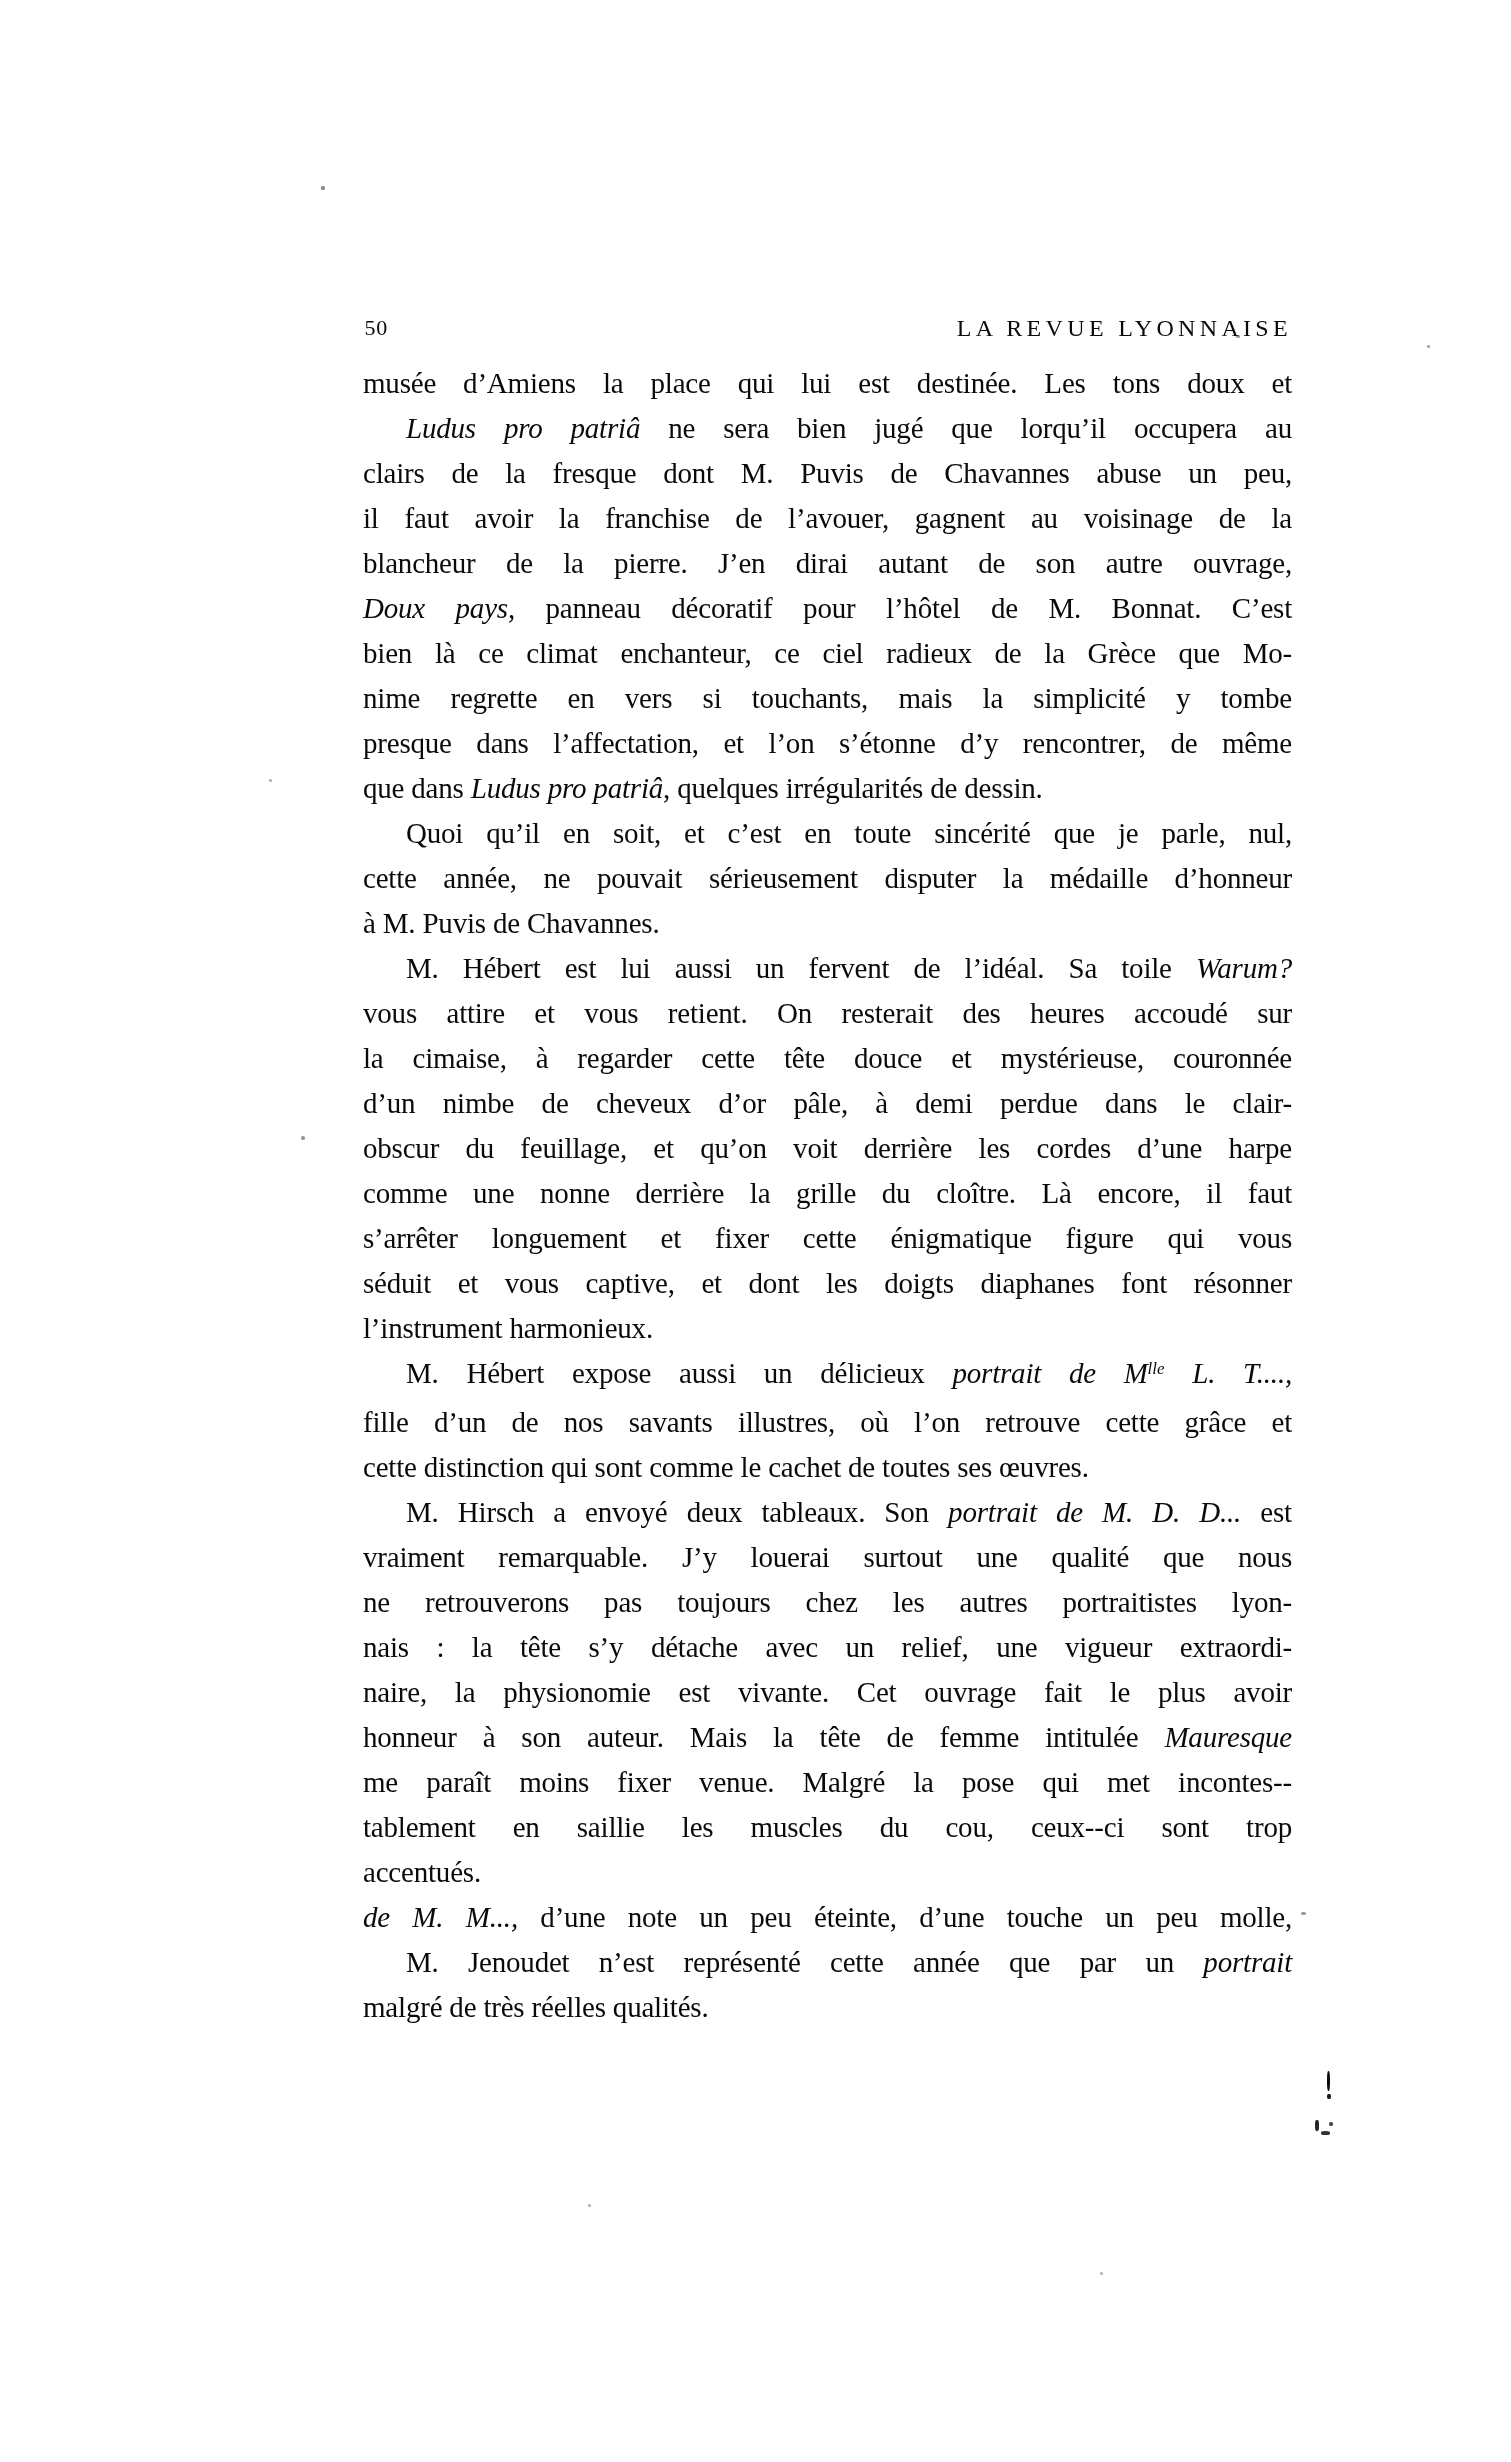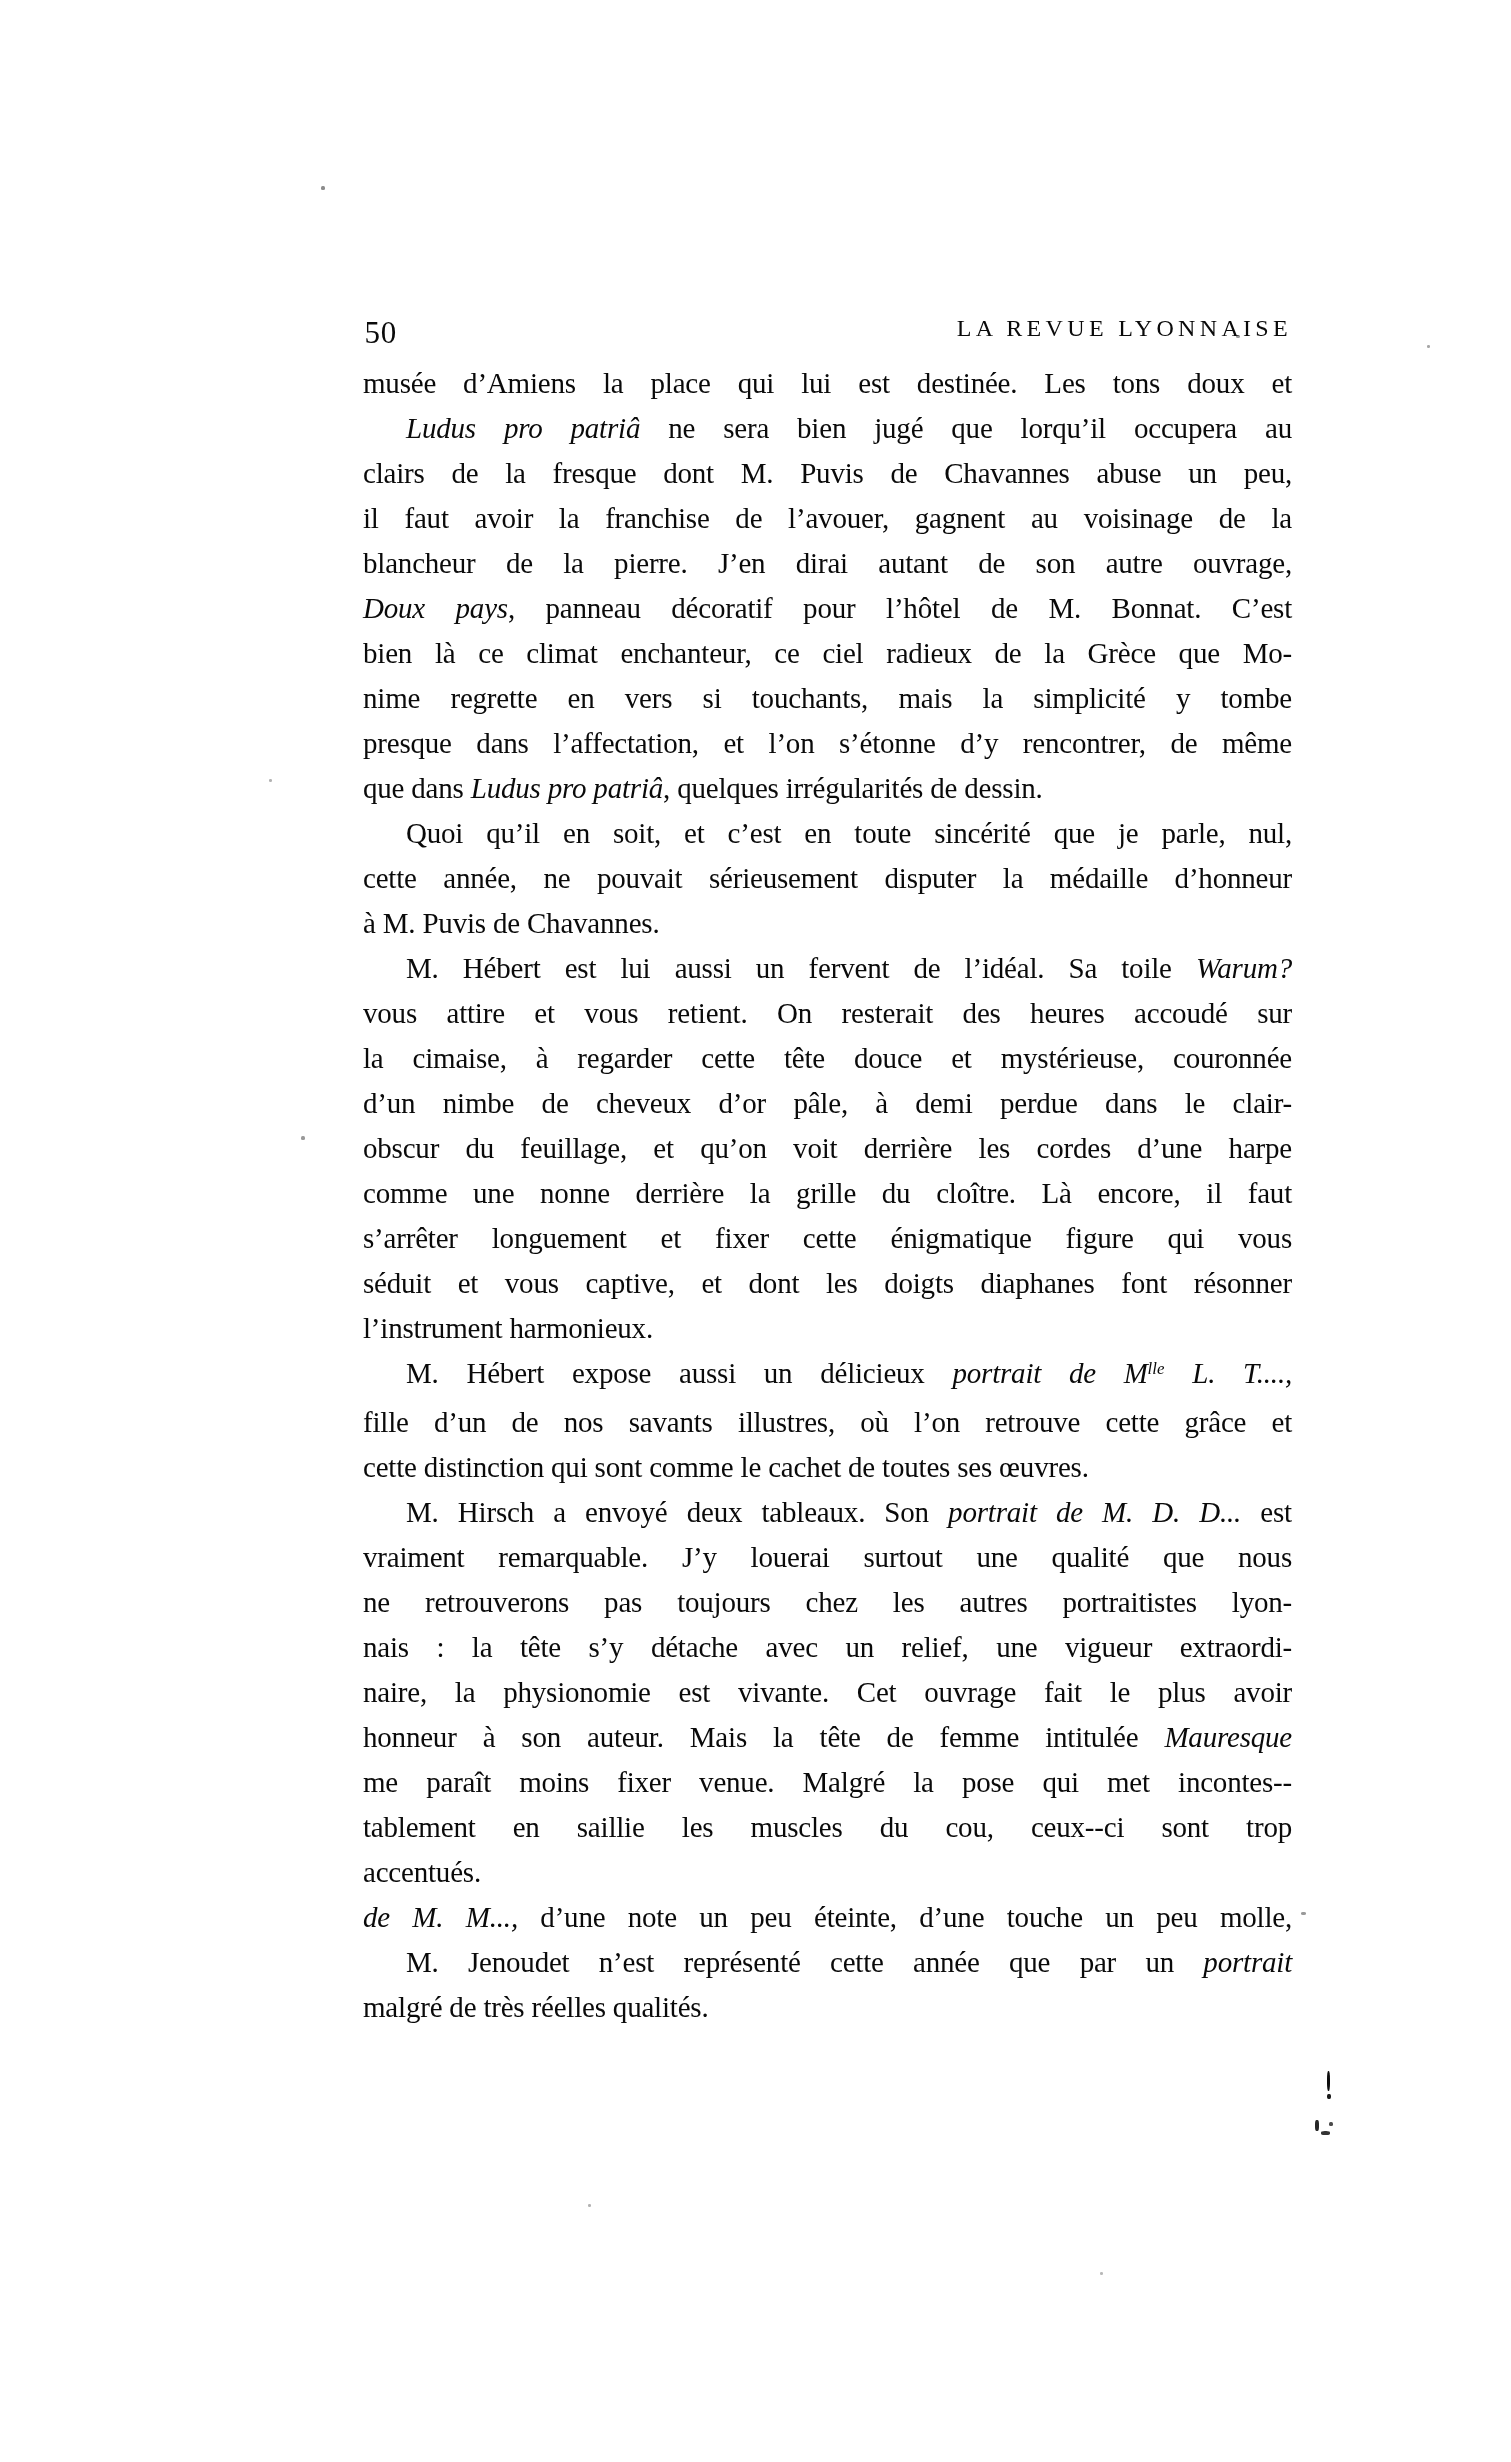--- a/index.html
+++ b/index.html
@@ -11,21 +11,21 @@
     color:#0a0a0a;
     overflow:hidden;
   }
   .header {
     position:absolute;
     left:363px; top:313px;
     width:929px; height:40px;
   }
   .page-number {
     position:absolute; left:1.5px; top:1.5px;
-    font-size:31px; letter-spacing:0.8px;
+    font-size:22px; letter-spacing:0.8px;
   }
   .journal-title {
     position:absolute; left:0; right:0; top:1.5px;
     text-align:right;
     font-size:24px;
     letter-spacing:0.18em;
   }
   .text-block {
     position:absolute;
     left:363px; top:361px;

